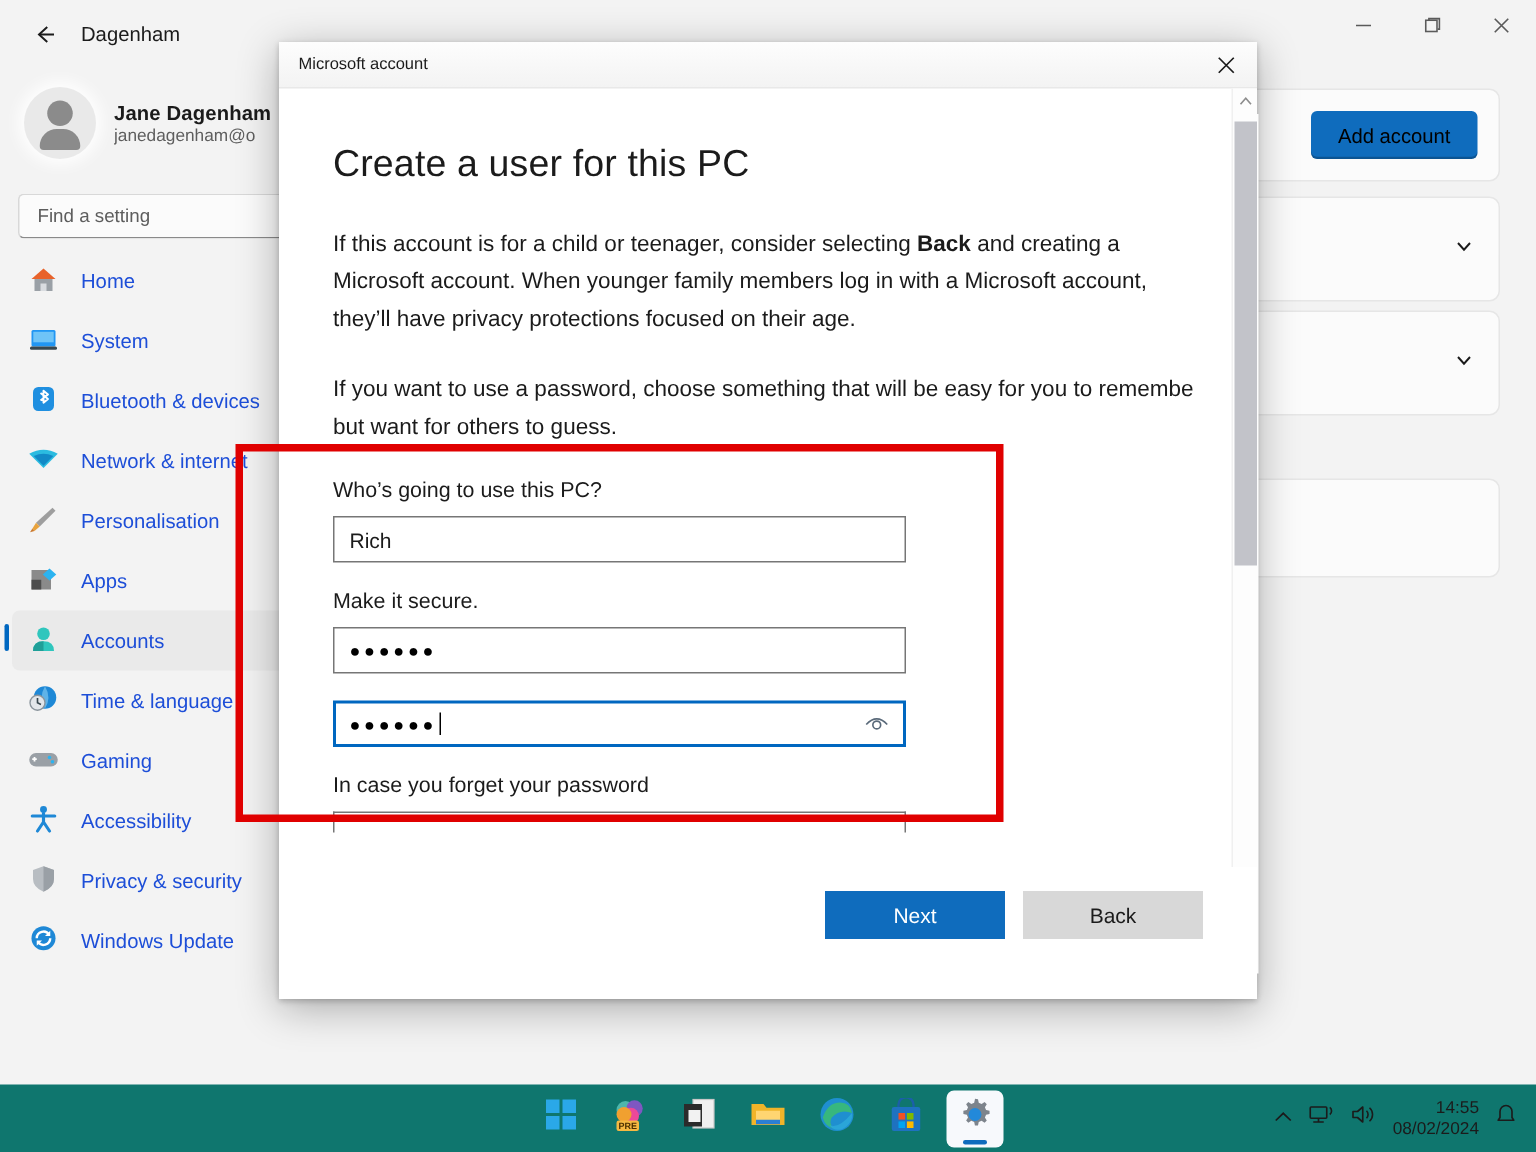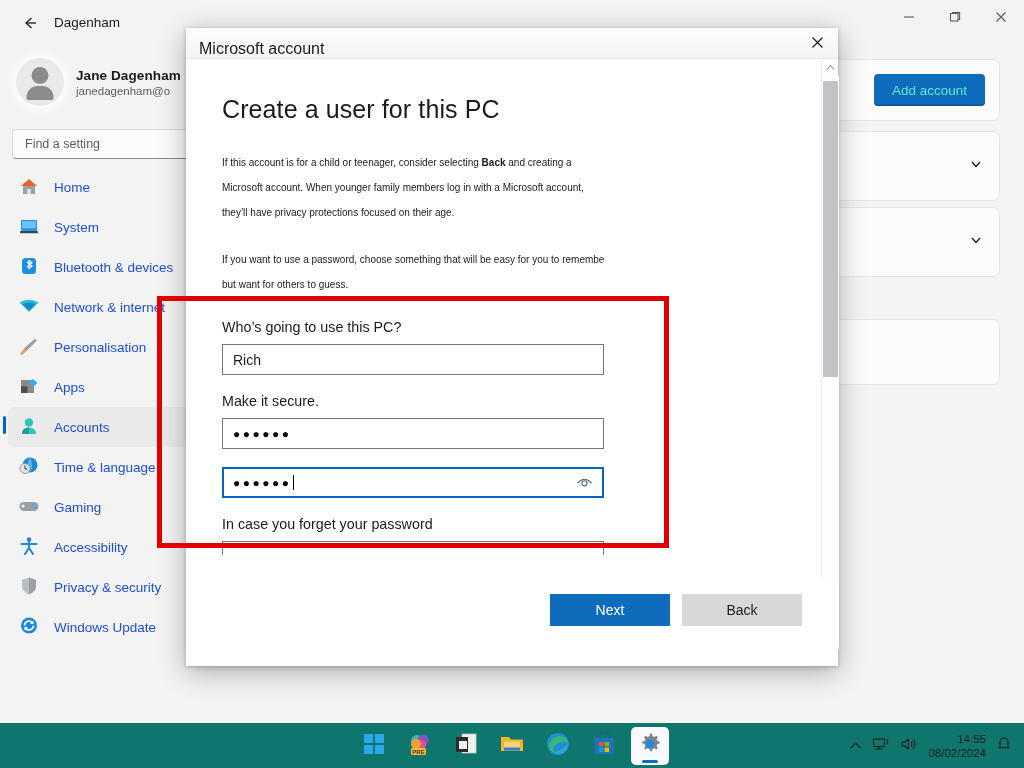--- a/index.html
+++ b/index.html
@@ -89,21 +89,21 @@
 
   
   .content { flex: 1; min-width: 0; padding: 14px 24px 0 12px; overflow:hidden; }
   .card {
     background: #fbfbfb; border: 1px solid #e6e6e6;
     border-radius: 7px; margin-bottom: 6px;
     position: relative;
   }
   .card.hero { height: 62px; display:flex; align-items:center; justify-content:flex-end; padding-right: 14px; margin-bottom: 10px;}
   .add-account-btn {
-    background: #0f6cbd; color: #5eead4; border:0; border-radius: 4px;
+    background: #0f6cbd; color: #000000; border:0; border-radius: 4px;
     height: 32px; padding: 0 18px; font-size: 13.5px;
     font-family: inherit; box-shadow: inset 0 -1.5px 0 rgba(0,0,0,0.22);
   }
   .card.row { height: 70px; display:flex; align-items:center; padding: 0 16px; }
   .chev { margin-left:auto; color:#1b1b1b; }
   .card.plain { height: 66px; }
 
   
   .taskbar {
     position:absolute; left:0; bottom:0; width:1024px; height:45px;
@@ -125,38 +125,38 @@
 
   
   .modal {
     position:absolute; left:186px; top:28px; width:652px; height:638px;
     background:#fff;
     box-shadow: 0 6px 26px rgba(0,0,0,0.30), 0 1px 4px rgba(0,0,0,0.22);
   }
   .modal-title {
     height:31px; background: linear-gradient(#fdfdfd,#f3f3f3);
     border-bottom: 1px solid #e8e8e8;
-    display:flex; align-items:flex-end; padding-left:13px;
-    font-size: 16px; color:#1b1b1b;
+    display:flex; align-items:center; padding-left:13px;
+    font-size: 11px; color:#1b1b1b;
   }
   .modal-close {
     margin-left:auto; width:42px; height:31px;
     display:flex; align-items:center; justify-content:center; color:#1b1b1b;
   }
   .modal-inner { position:relative; height: 607px; }
   .scroll-area {
     position:absolute; left:0; top:0; right:0; bottom:0;
     padding: 36px 38px 0 36px; overflow:hidden;
   }
   .dlg-h1 {
     font-size: 25px; color:#1b1b1b; font-weight: 400; margin: 0 0 26px 0;
     letter-spacing: .1px;
   }
   .dlg-p {
-    font-size: 10px; color:#1b1b1b; line-height: 25px; margin: 0 0 22px 0;
+    font-size: 15px; color:#1b1b1b; line-height: 25px; margin: 0 0 22px 0;
     white-space: nowrap;
   }
   .dlg-p b { font-weight: 700; }
   .field-label { font-size: 14.3px; color:#1b1b1b; margin: 0 0 9px 0; }
   .txt-input {
     width: 382px; height: 31px; border: 1px solid #767676; background:#fff;
     display:flex; align-items:center; padding: 0 10px;
     font-size: 14px; color:#1b1b1b; margin-bottom: 18px; position: relative;
   }
   .txt-input.focused { border: 2px solid #0067c0; padding: 0 9px; }

